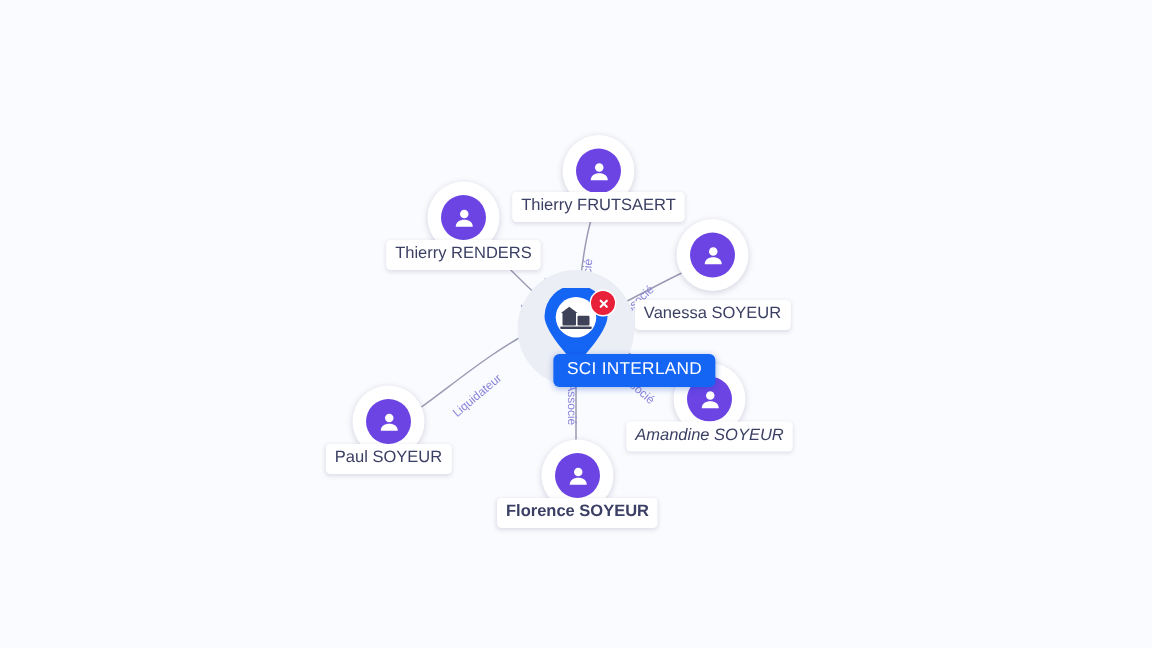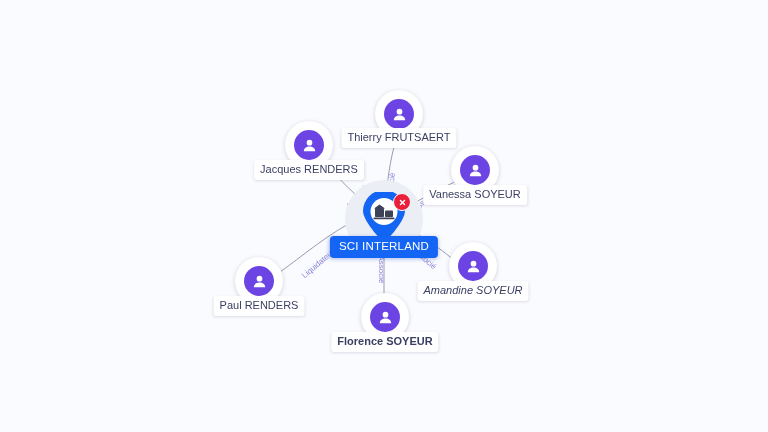--- a/index.html
+++ b/index.html
@@ -107,20 +107,21 @@
     background: #1565f5;
     color: #ffffff;
     font-size: 11.5px;
     line-height: 13px;
     letter-spacing: 0.2px;
     padding: 4px 9px 5px 9px;
     border-radius: 4px;
     white-space: nowrap;
     box-shadow: 0 1px 4px rgba(20,70,190,0.35);
     z-index: 14;
+    margin-left: 39px;
   }
 
   
   .edge-label {
     position: absolute;
     color: #8a83d8;
     font-size: 8px;
     line-height: 9px;
     white-space: nowrap;
     transform-origin: 0 50%;
@@ -154,31 +155,31 @@
       <div class="node-label" style="left: 399px; top: 128px;">Thierry FRUTSAERT</div>
       <div class="edge-label" style="left: 390px; top: 196px; transform: rotate(-85deg);">Associé</div>
       <div class="person-node" style="left: 309px; top: 145px;">
         <div class="person-avatar">
           <svg viewBox="0 0 24 24" width="17" height="17" fill="#ffffff">
             <circle cx="12" cy="8" r="4"></circle>
             <path d="M4 20c0-4.2 3.6-6.5 8-6.5s8 2.3 8 6.5z"></path>
           </svg>
         </div>
       </div>
-      <div class="node-label" style="left: 309px; top: 160px;">Jacques RENDERS</div>
+      <div class="node-label" style="left: 309px; top: 160px;">Thierry RENDERS</div>
       <div class="edge-label" style="left: 348px; top: 203px; transform: rotate(-48deg);">Associé</div>
       <div class="person-node" style="left: 475px; top: 170px;">
         <div class="person-avatar">
           <svg viewBox="0 0 24 24" width="17" height="17" fill="#ffffff">
             <circle cx="12" cy="8" r="4"></circle>
             <path d="M4 20c0-4.2 3.6-6.5 8-6.5s8 2.3 8 6.5z"></path>
           </svg>
         </div>
       </div>
-      <div class="node-label" style="left: 475px; top: 185px;">Vanessa SOYEUR</div>
+      <div class="node-label" style="left: 475px; top: 200px;">Vanessa SOYEUR</div>
       <div class="edge-label" style="left: 414px; top: 206px; transform: rotate(-42deg);">Associé</div>
       <div class="person-node" style="left: 473px; top: 266px;">
         <div class="person-avatar">
           <svg viewBox="0 0 24 24" width="17" height="17" fill="#ffffff">
             <circle cx="12" cy="8" r="4"></circle>
             <path d="M4 20c0-4.2 3.6-6.5 8-6.5s8 2.3 8 6.5z"></path>
           </svg>
         </div>
       </div>
       <div class="node-label" style="left: 473px; top: 281px; font-style: italic;">Amandine SOYEUR</div>
@@ -194,21 +195,21 @@
       <div class="node-label" style="left: 385px; top: 332px; font-weight: bold;">Florence SOYEUR</div>
       <div class="edge-label" style="left: 381px; top: 251px; transform: rotate(90deg);">Associé</div>
       <div class="person-node" style="left: 259px; top: 281px;">
         <div class="person-avatar">
           <svg viewBox="0 0 24 24" width="17" height="17" fill="#ffffff">
             <circle cx="12" cy="8" r="4"></circle>
             <path d="M4 20c0-4.2 3.6-6.5 8-6.5s8 2.3 8 6.5z"></path>
           </svg>
         </div>
       </div>
-      <div class="node-label" style="left: 259px; top: 296px;">Paul RENDERS</div>
+      <div class="node-label" style="left: 259px; top: 296px;">Paul SOYEUR</div>
       <div class="edge-label" style="left: 303px; top: 272px; transform: rotate(-40deg);">Liquidateur</div>
       <div class="company-halo" style="left: 384px; top: 222px;"></div>
       <div class="pin" style="left: 384px; top: 222px;">
         <svg viewBox="0 0 52 52" width="52" height="52">
           <path d="M26 51 C26 51 5 30 5 19 A21 21 0 0 1 47 19 C47 30 26 51 26 51 Z" fill="#1565f5"></path>
           <circle cx="26" cy="19.5" r="13.5" fill="#ffffff"></circle>
           <g fill="#3d4258">
             <rect x="17" y="16" width="9" height="9" rx="0.8"></rect>
             <rect x="27" y="18.5" width="8" height="6.5" rx="0.8"></rect>
             <path d="M21.5 12.5 L27 16.6 L16 16.6 Z"></path>

